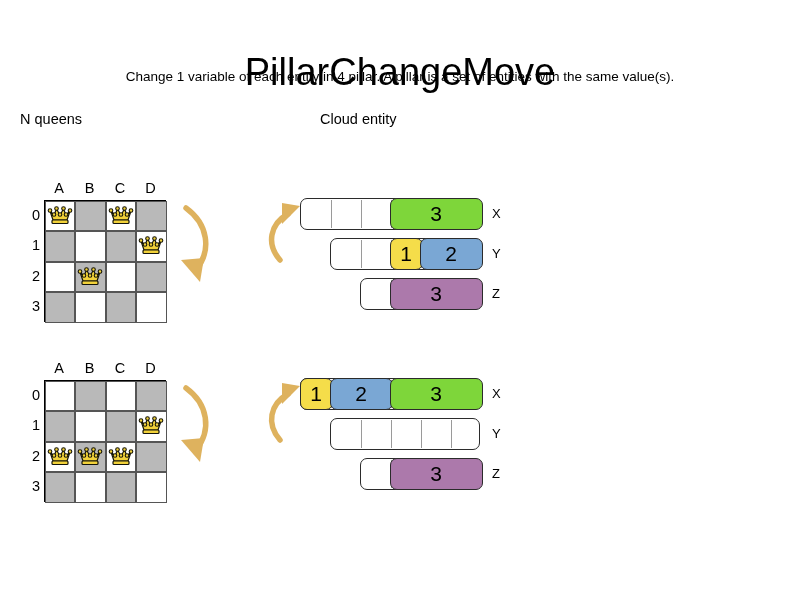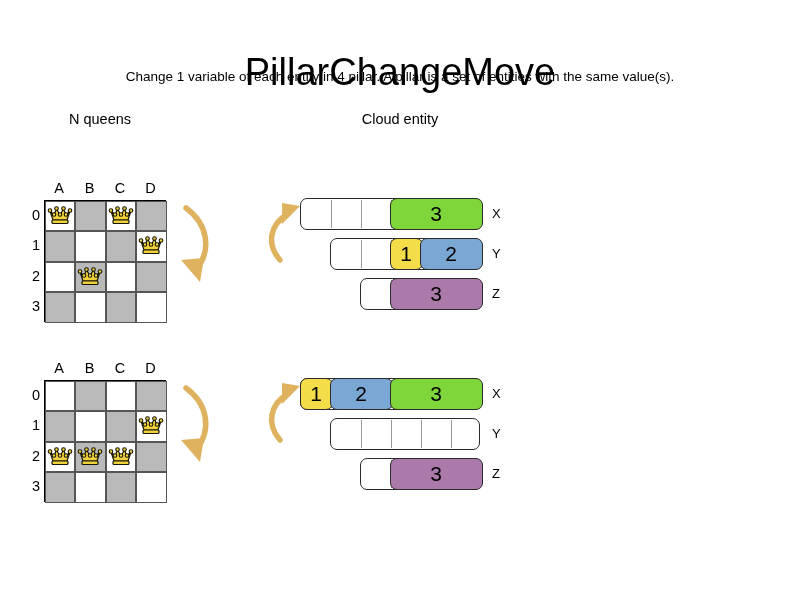--- a/index.html
+++ b/index.html
@@ -33,21 +33,20 @@
     width: 800px;
     text-align: center;
     font-size: 13.5px;
     line-height: 18px;
   }
 
   
   .section-heading {
     position: absolute;
     font-size: 14.5px;
-    text-align: center;
     line-height: 18px;
     white-space: nowrap;
   }
 
   
   .board-wrap { position: absolute; }
   .board {
     position: absolute;
     left: 22px; top: 22px;
     width: 122px; height: 122px;

